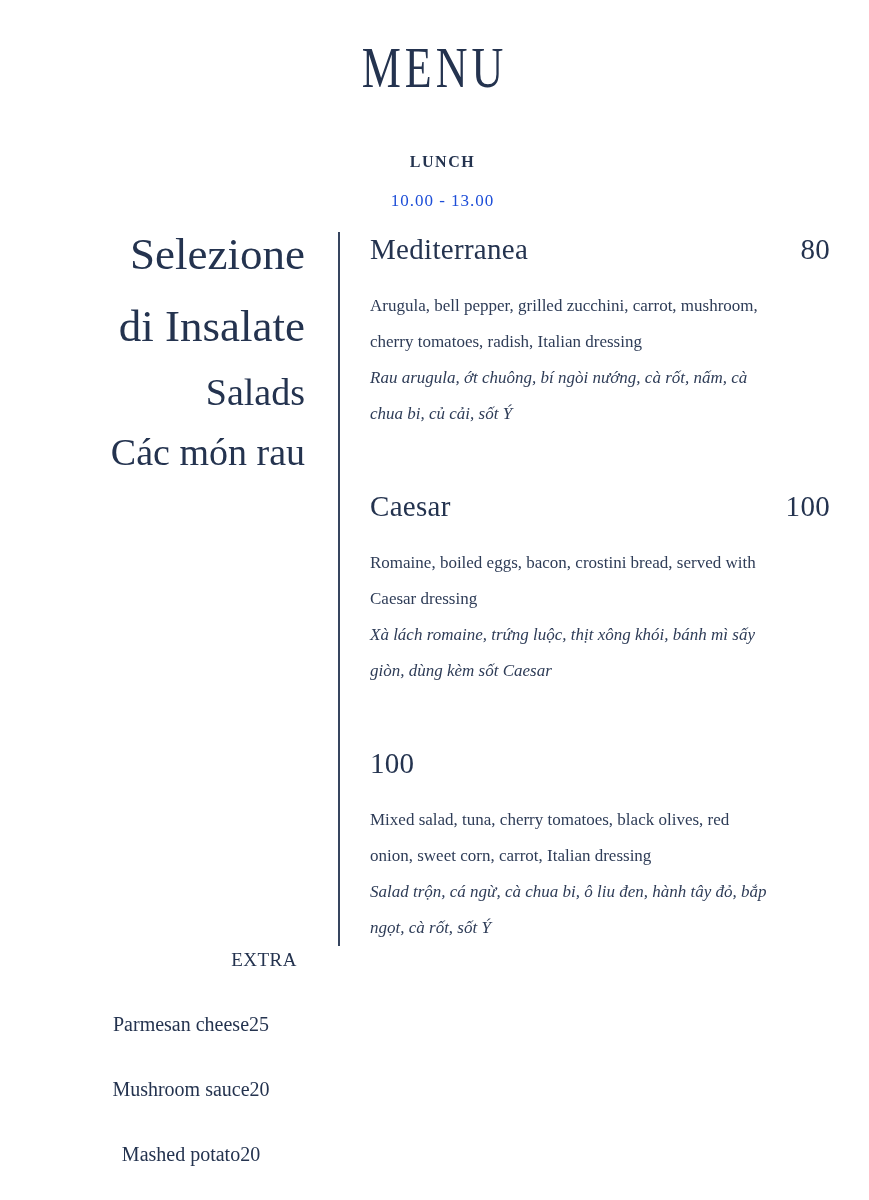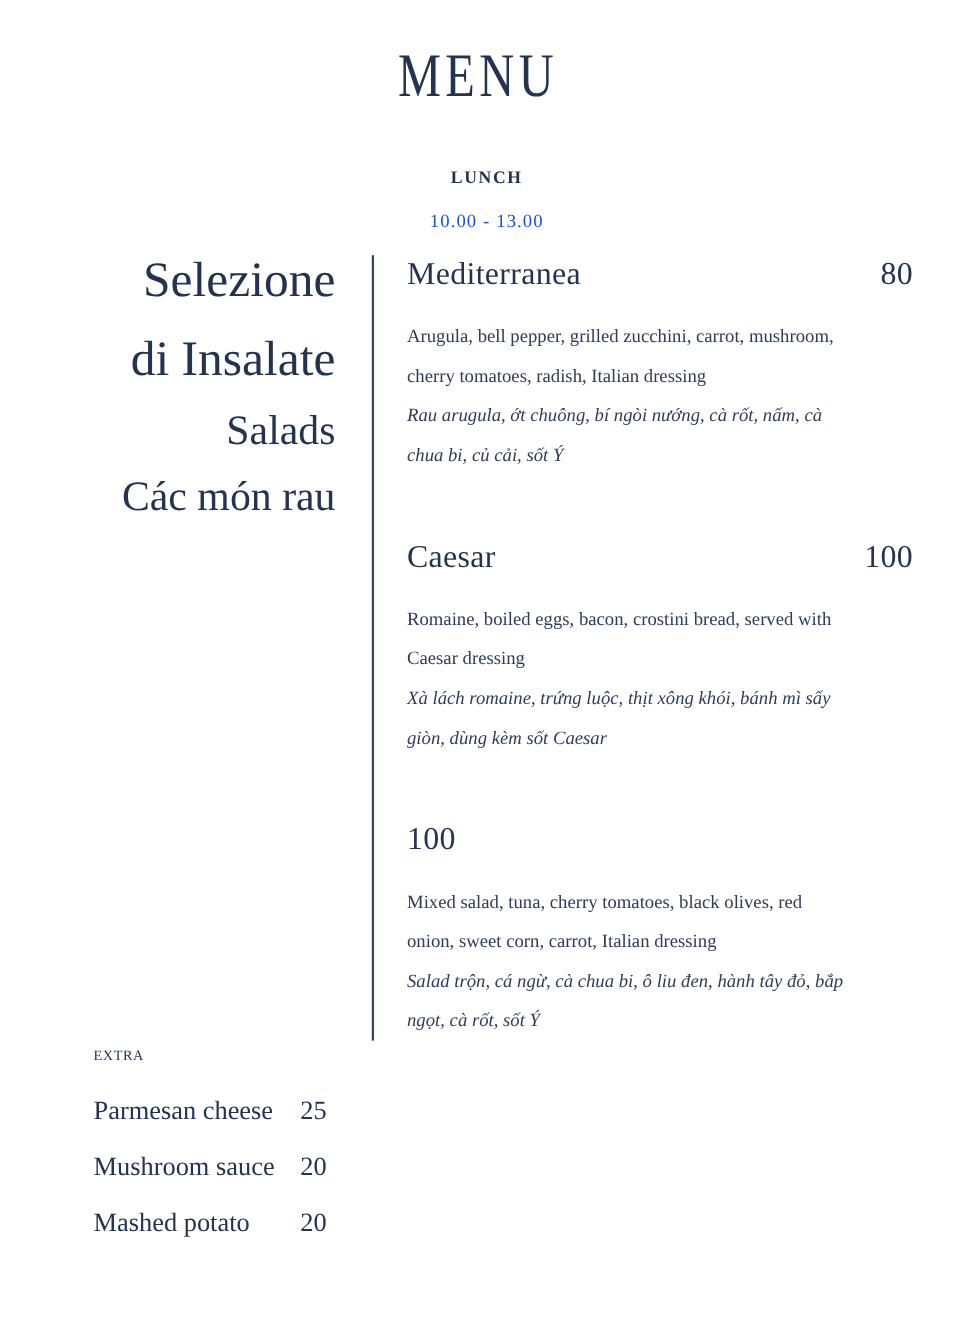--- a/index.html
+++ b/index.html
@@ -48,24 +48,24 @@
   .item:last-child { margin-bottom: 0; }
   .item-head {
     display: flex; justify-content: space-between; align-items: center;
     font-size: 29px; line-height: 35px; letter-spacing: 0.3px;
   }
   .item-desc { margin-top: 21px; font-size: 17px; line-height: 36px; color: #2e3c57; }
   .desc-line { white-space: nowrap; }
   .desc-line.vi { font-style: italic; }
 
   .extras { position: absolute; left: 85px; top: 948px; width: 212px; }
-  .extras-title { font-size: 13px; letter-spacing: 0.5px; line-height: 24px; }
+  .extras-title { font-size: 19px; letter-spacing: 0.5px; line-height: 24px; text-align: right; }
   .extra-row {
-    display: flex; justify-content: space-between;
-    margin-top: 26px; font-size: 24px; line-height: 25px;
+    display: flex; justify-content: center;
+    margin-top: 40px; font-size: 20px; line-height: 25px;
   }
 </style>
 </head>
 <body>
 
 <h1 class="menu-title">MENU</h1>
 
 <div class="hours">
   <div class="hour-block">
     <div class="hour-label">LUNCH</div>

